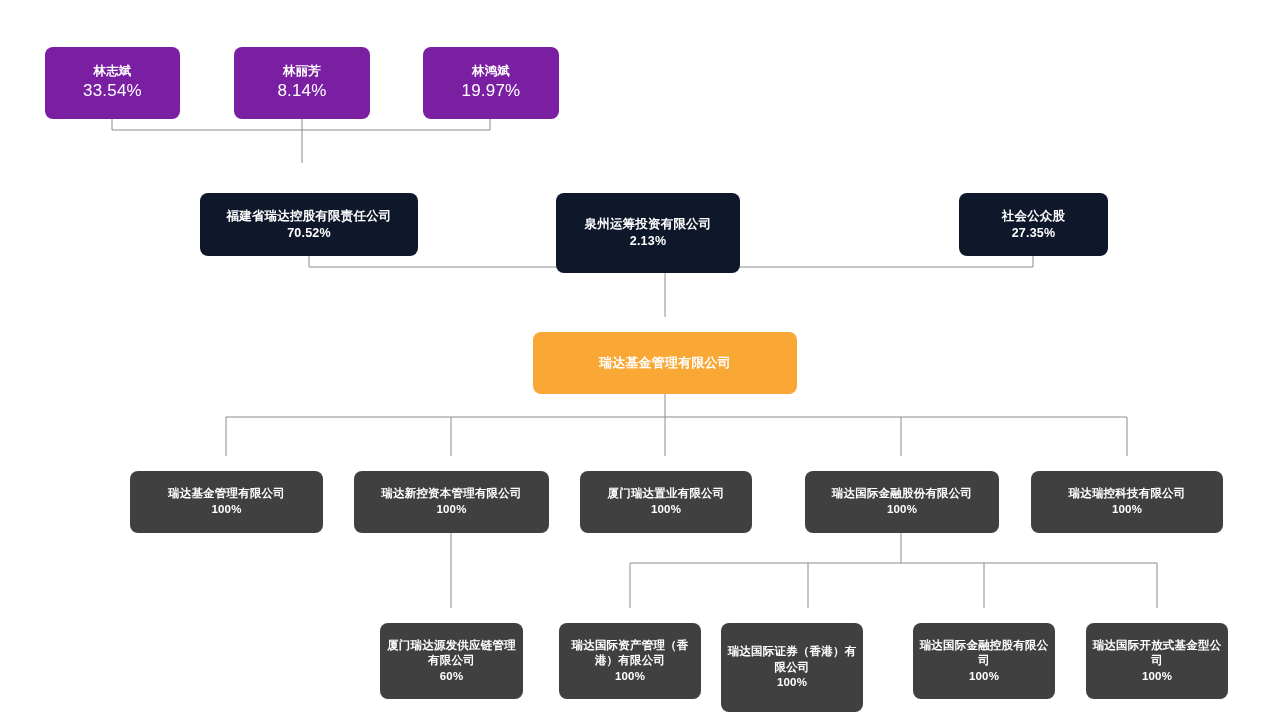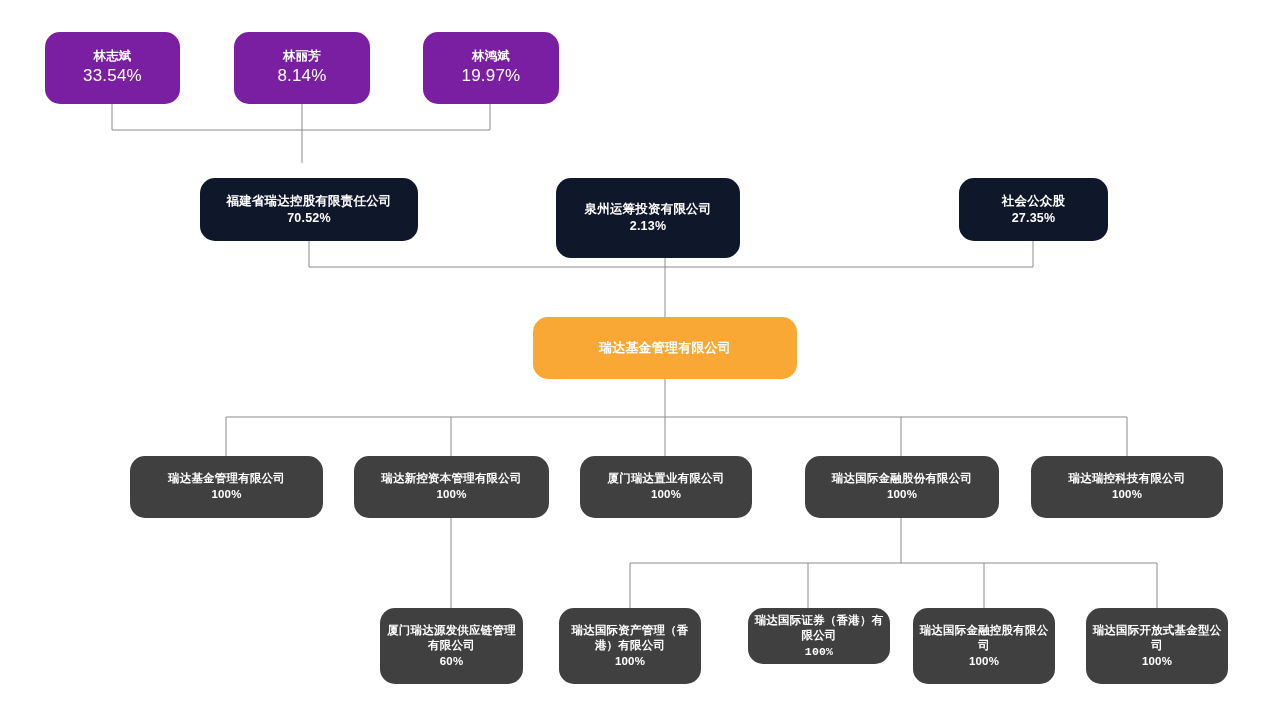--- a/index.html
+++ b/index.html
@@ -16,29 +16,30 @@
   }
   #canvas {
     position: absolute;
     left: 0; top: 0;
     width: 1280px;
     height: 720px;
   }
   .node {
     position: absolute;
     box-sizing: border-box;
-    border-radius: 15px;
+    border-radius: 8px;
     display: flex;
     flex-direction: column;
     align-items: center;
     justify-content: center;
     color: #ffffff;
     text-align: center;
     line-height: 1.35;
     padding: 0 6px;
+    margin-top: 15px;
   }
   .node .nm {
     font-weight: bold;
     letter-spacing: 0.2px;
   }
   .node .pct {
     font-weight: bold;
     letter-spacing: 0.2px;
   }
   .lvl-person {
@@ -178,21 +179,21 @@
   <div class="node lvl-sub" style="left:380px; top:608px; width:143px; height:76px;">
     <div class="nm">厦门瑞达源发供应链管理有限公司</div>
     <div class="pct">60%</div>
   </div>
 
   <div class="node lvl-sub" style="left:559px; top:608px; width:142px; height:76px;">
     <div class="nm">瑞达国际资产管理（香港）有限公司</div>
     <div class="pct">100%</div>
   </div>
 
-  <div class="node lvl-sub" style="left:748px; top:608px; width:142px; height:56px;font-family:Liberation Mono, monospace;">
+  <div class="node lvl-sub" style="left:721px; top:608px; width:142px; height:89px;">
     <div class="nm">瑞达国际证券（香港）有限公司</div>
     <div class="pct">100%</div>
   </div>
 
   <div class="node lvl-sub" style="left:913px; top:608px; width:142px; height:76px;">
     <div class="nm">瑞达国际金融控股有限公司</div>
     <div class="pct">100%</div>
   </div>
 
   <div class="node lvl-sub" style="left:1086px; top:608px; width:142px; height:76px;">

